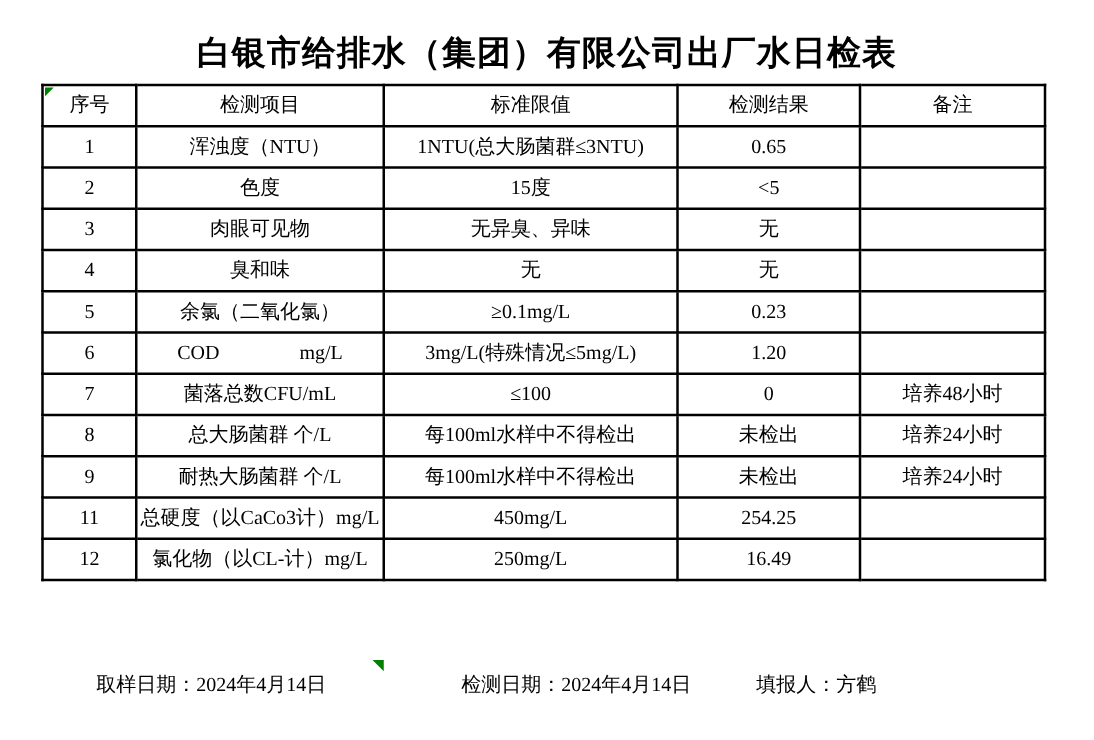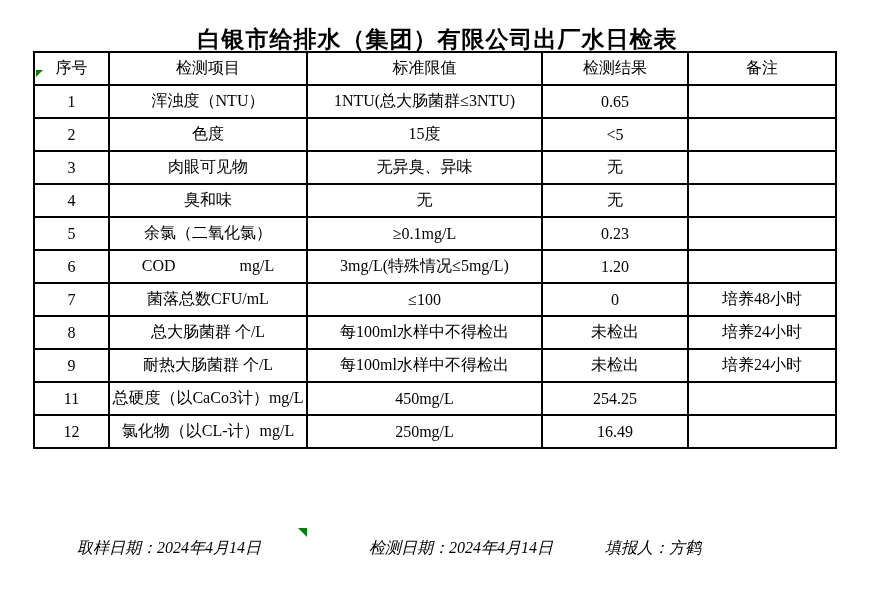--- a/index.html
+++ b/index.html
@@ -14,28 +14,28 @@
     font-family: "Liberation Serif", "DejaVu Serif", serif;
     color: #000000;
     overflow: hidden;
   }
   .doc-title {
     position: absolute;
     top: 24px;
     left: 0;
     width: 875px;
     text-align: center;
-    font-size: 23px;
+    font-size: 27px;
     font-weight: bold;
     letter-spacing: 1px;
   }
   table.report {
     position: absolute;
     left: 33px;
-    top: 51px;
+    top: 67px;
     border-collapse: collapse;
     table-layout: fixed;
     width: 802px;
     padding-left: 32px;
   }
   table.report th,
   table.report td {
     border: 2px solid #000000;
     height: 31px;
     padding: 0 2px;
@@ -46,21 +46,20 @@
     white-space: nowrap;
     overflow: hidden;
   }
   .footer-line {
     position: absolute;
     top: 538px;
     left: 0;
     width: 728px;
     height: 20px;
     font-size: 16px;
-    font-style: italic;
   }
   .footer-line span {
     position: absolute;
     white-space: nowrap;
   }
   .footer-sampling { left: 77px; }
   .footer-testing  { left: 369px; }
   .footer-reporter { left: 605px; }
   
   .marker-top-left {

